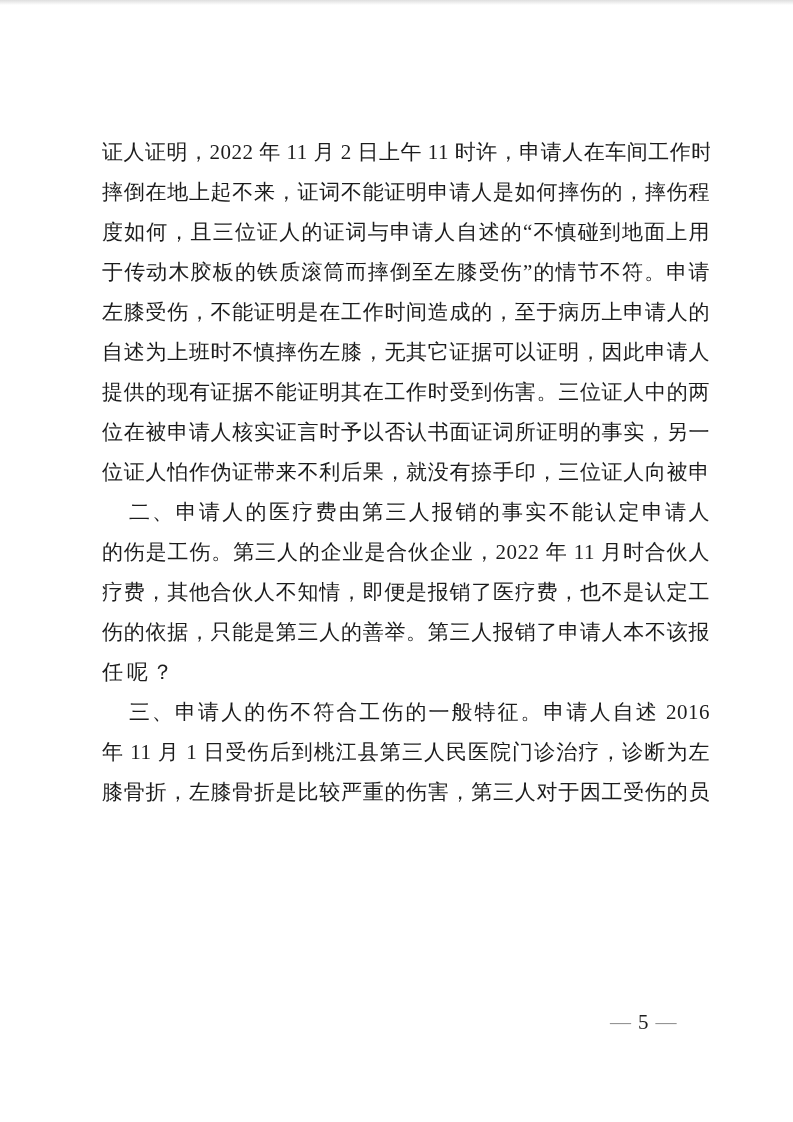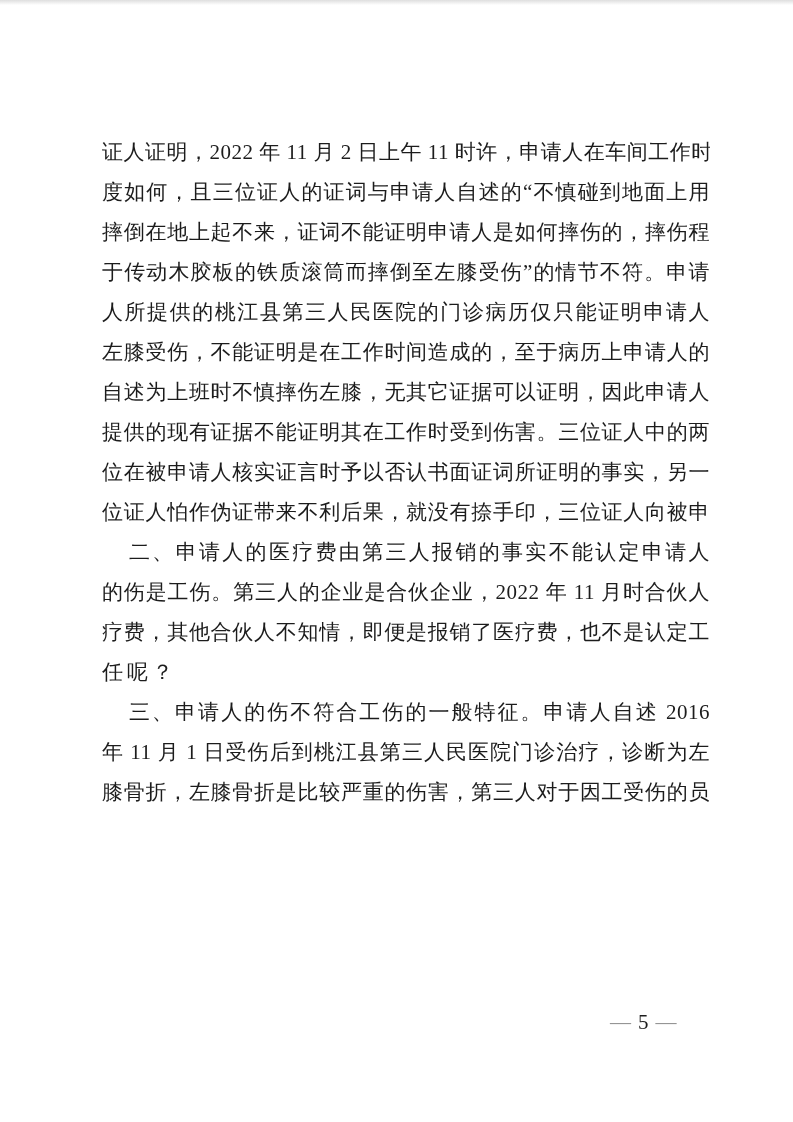--- a/index.html
+++ b/index.html
@@ -76,34 +76,34 @@
 </head>
 <body>
 
 <div class="page">
 
   <div class="scan-edge"></div>
 
   <main class="text-block" id="text-block">
       <div class="para">
         <div class="line">证人证明，2022 年 11 月 2 日上午 11 时许，申请人在车间工作时</div>
+        <div class="line">摔倒在地上起不来，证词不能证明申请人是如何摔伤的，摔伤程</div>
         <div class="line">度如何，且三位证人的证词与申请人自述的“不慎碰到地面上用</div>
-        <div class="line">摔倒在地上起不来，证词不能证明申请人是如何摔伤的，摔伤程</div>
         <div class="line">于传动木胶板的铁质滚筒而摔倒至左膝受伤”的情节不符。申请</div>
-        <div class="line">人所提供的桃江县第三人民医院的门诊病历仅只能证明申请人</div>
         <div class="line">左膝受伤，不能证明是在工作时间造成的，至于病历上申请人的</div>
         <div class="line">自述为上班时不慎摔伤左膝，无其它证据可以证明，因此申请人</div>
         <div class="line">提供的现有证据不能证明其在工作时受到伤害。三位证人中的两</div>
         <div class="line">位在被申请人核实证言时予以否认书面证词所证明的事实，另一</div>
         <div class="line">位证人怕作伪证带来不利后果，就没有捺手印，三位证人向被申</div>
       </div>
       <div class="para">
         <div class="line indent">二、申请人的医疗费由第三人报销的事实不能认定申请人</div>
         <div class="line">的伤是工伤。第三人的企业是合伙企业，2022 年 11 月时合伙人</div>
         <div class="line">疗费，其他合伙人不知情，即便是报销了医疗费，也不是认定工</div>
+        <div class="line">伤的依据，只能是第三人的善举。第三人报销了申请人本不该报</div>
         <div class="line end">任呢？</div>
       </div>
       <div class="para">
         <div class="line indent">三、申请人的伤不符合工伤的一般特征。申请人自述 2016</div>
         <div class="line">年 11 月 1 日受伤后到桃江县第三人民医院门诊治疗，诊断为左</div>
         <div class="line">膝骨折，左膝骨折是比较严重的伤害，第三人对于因工受伤的员</div>
       </div>
     </main>
 
   <div class="footer">

